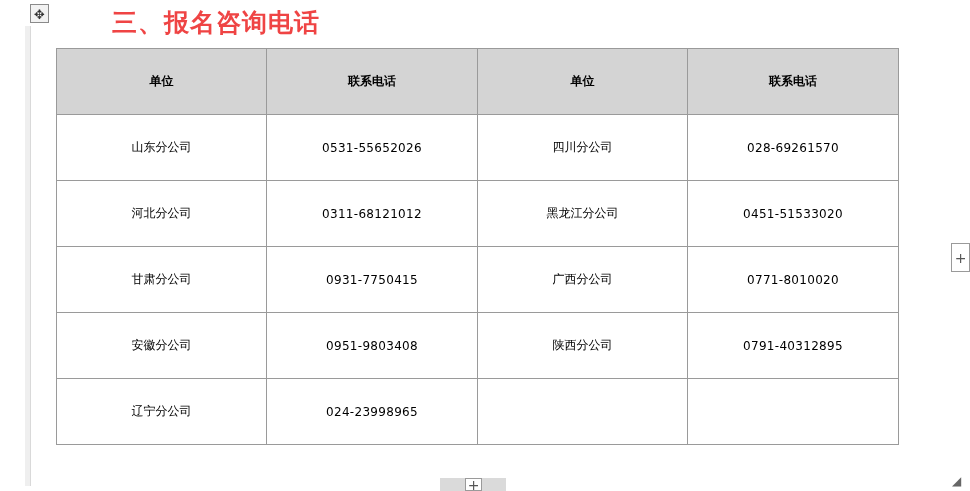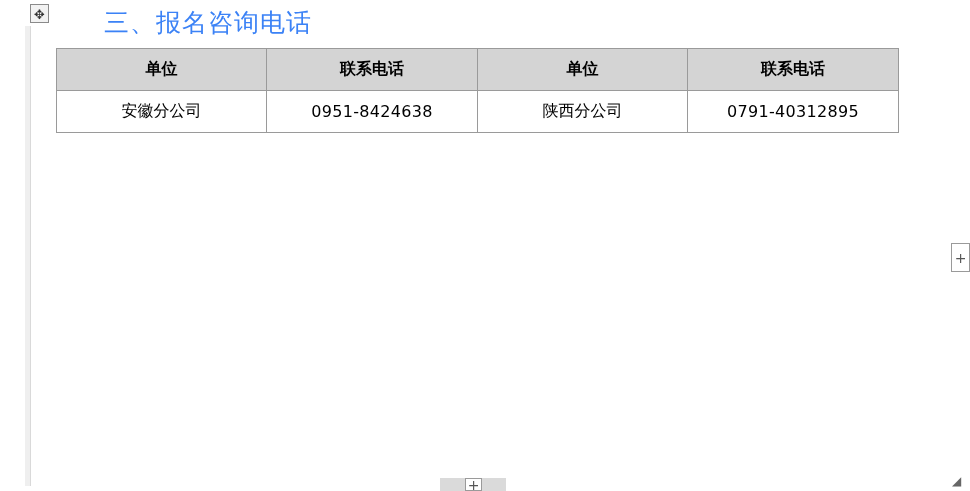--- a/index.html
+++ b/index.html
@@ -11,25 +11,25 @@
     width: 970px;
     height: 491px;
     font-family: "Liberation Serif", "DejaVu Serif", serif;
     position: relative;
     overflow: hidden;
   }
 
   
   .doc-heading {
     position: absolute;
-    left: 104px;
+    left: 112px;
     top: 6px;
     font-size: 25px;
-    font-weight: normal;
-    color: #3b82f6;
+    font-weight: bold;
+    color: #ef4444;
     letter-spacing: 1px;
     white-space: nowrap;
     font-family: "DejaVu Sans", "Liberation Sans", sans-serif;
   }
 
   
   .table-wrap {
     position: absolute;
     left: 56px;
     top: 48px;
@@ -39,23 +39,23 @@
   table.phone-table {
     border-collapse: collapse;
     width: 843px;
     table-layout: fixed;
   }
   table.phone-table td, table.phone-table th {
     border: 1px solid #9a9a9a;
     height: 41px;
     text-align: center;
     vertical-align: middle;
-    font-size: 16px;
+    font-size: 12px;
     color: #000000;
-    padding: 0 4px;
+    padding: 12px 4px;
     font-family: "DejaVu Sans", "Liberation Sans", sans-serif;
     font-weight: normal;
   }
   table.phone-table thead th {
     background: #d4d4d4;
     font-weight: bold;
     height: 41px;
   }
   col.c-unit { width: 210px; }
   col.c-phone { width: 211px; }
@@ -172,24 +172,48 @@
     <thead>
       <tr>
         <th>单位</th>
         <th>联系电话</th>
         <th>单位</th>
         <th>联系电话</th>
       </tr>
     </thead>
     <tbody>
       <tr>
+        <td>山东分公司</td>
+        <td class="num">0531-55652026</td>
+        <td>四川分公司</td>
+        <td class="num">028-69261570</td>
+      </tr>
+      <tr>
+        <td>河北分公司</td>
+        <td class="num">0311-68121012</td>
+        <td>黑龙江分公司</td>
+        <td class="num">0451-51533020</td>
+      </tr>
+      <tr>
+        <td>甘肃分公司</td>
+        <td class="num">0931-7750415</td>
+        <td>广西分公司</td>
+        <td class="num">0771-8010020</td>
+      </tr>
+      <tr>
         <td>安徽分公司</td>
-        <td class="num">0951-8424638</td>
+        <td class="num">0951-9803408</td>
         <td>陕西分公司</td>
         <td class="num">0791-40312895</td>
+      </tr>
+      <tr>
+        <td>辽宁分公司</td>
+        <td class="num">024-23998965</td>
+        <td></td>
+        <td class="num"></td>
       </tr>
     </tbody>
   </table>
 </div>
 
 <div class="side-plus">
   <span class="glyph">+</span>
 </div>
 
 <div class="bottom-bar"></div>

